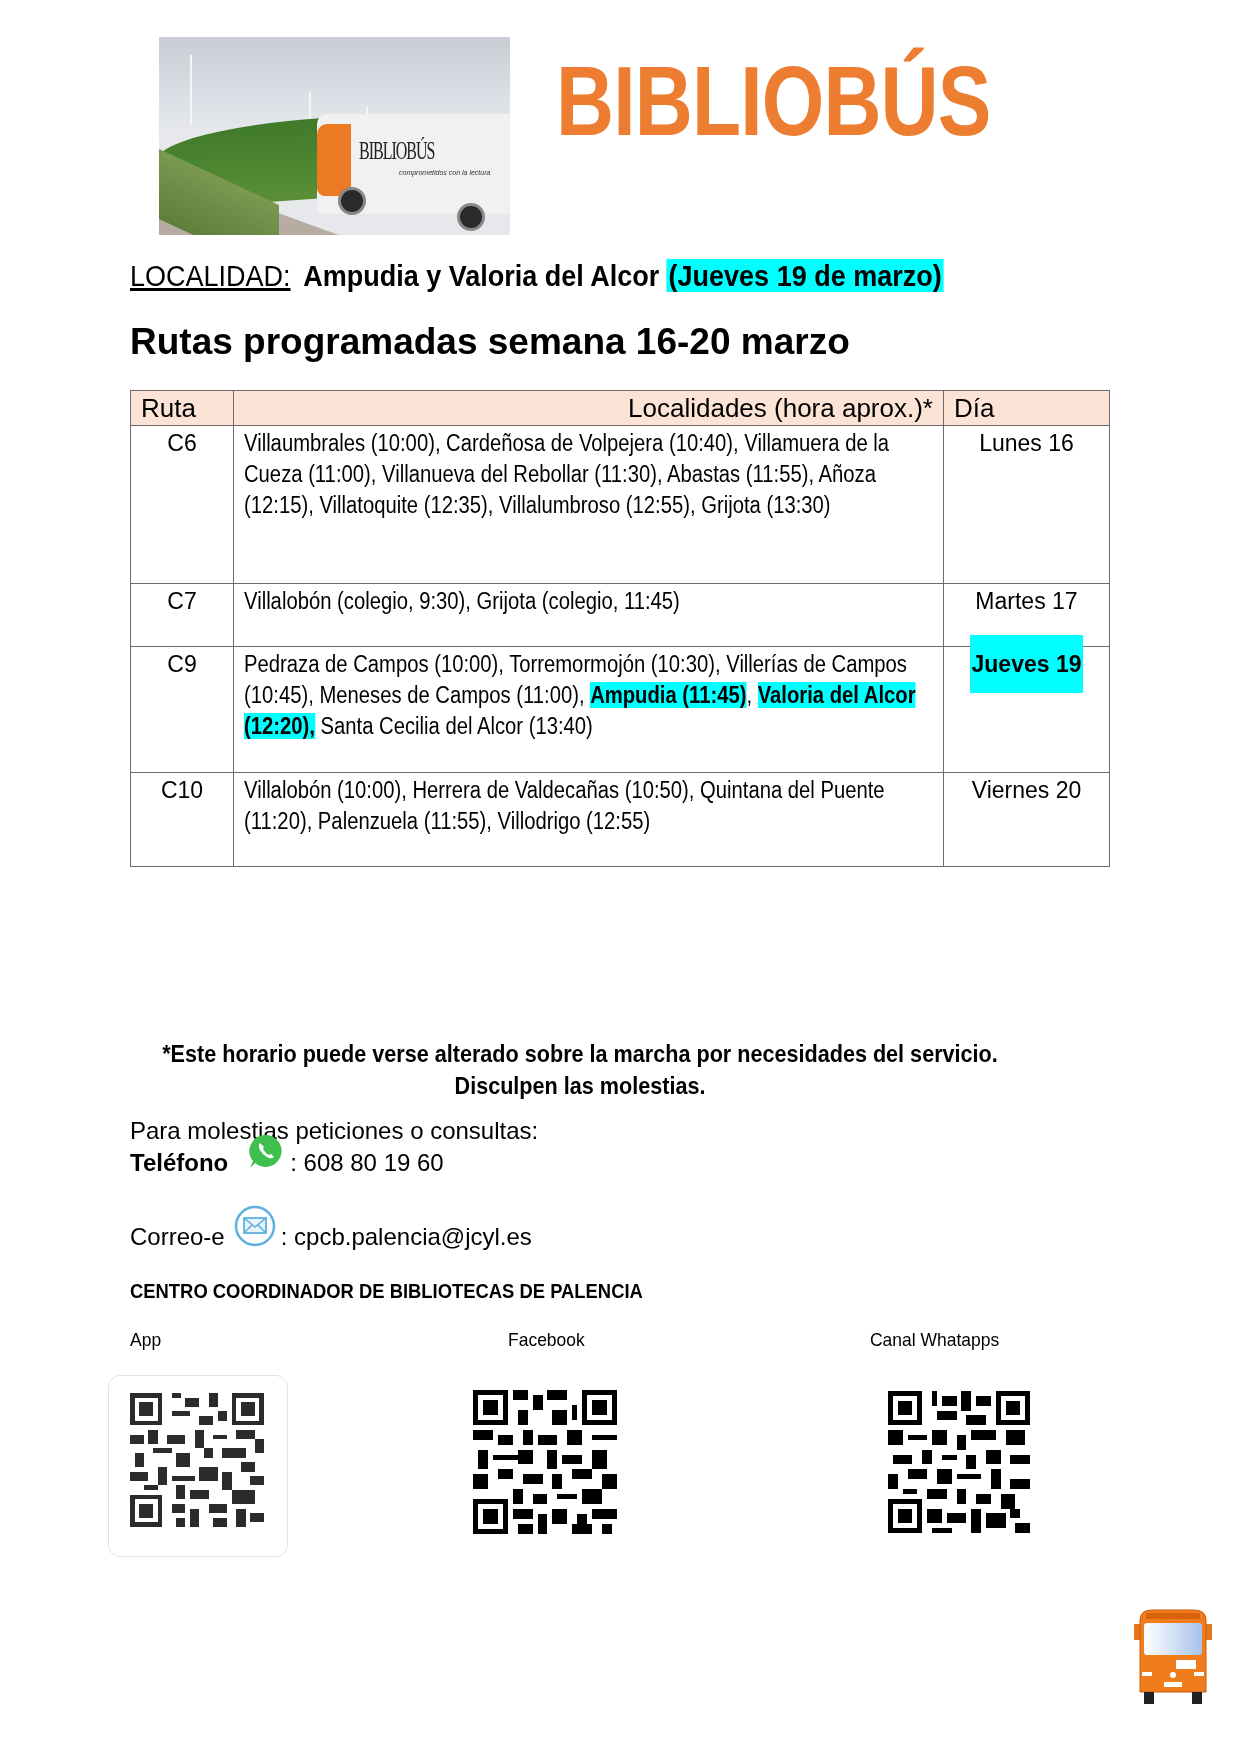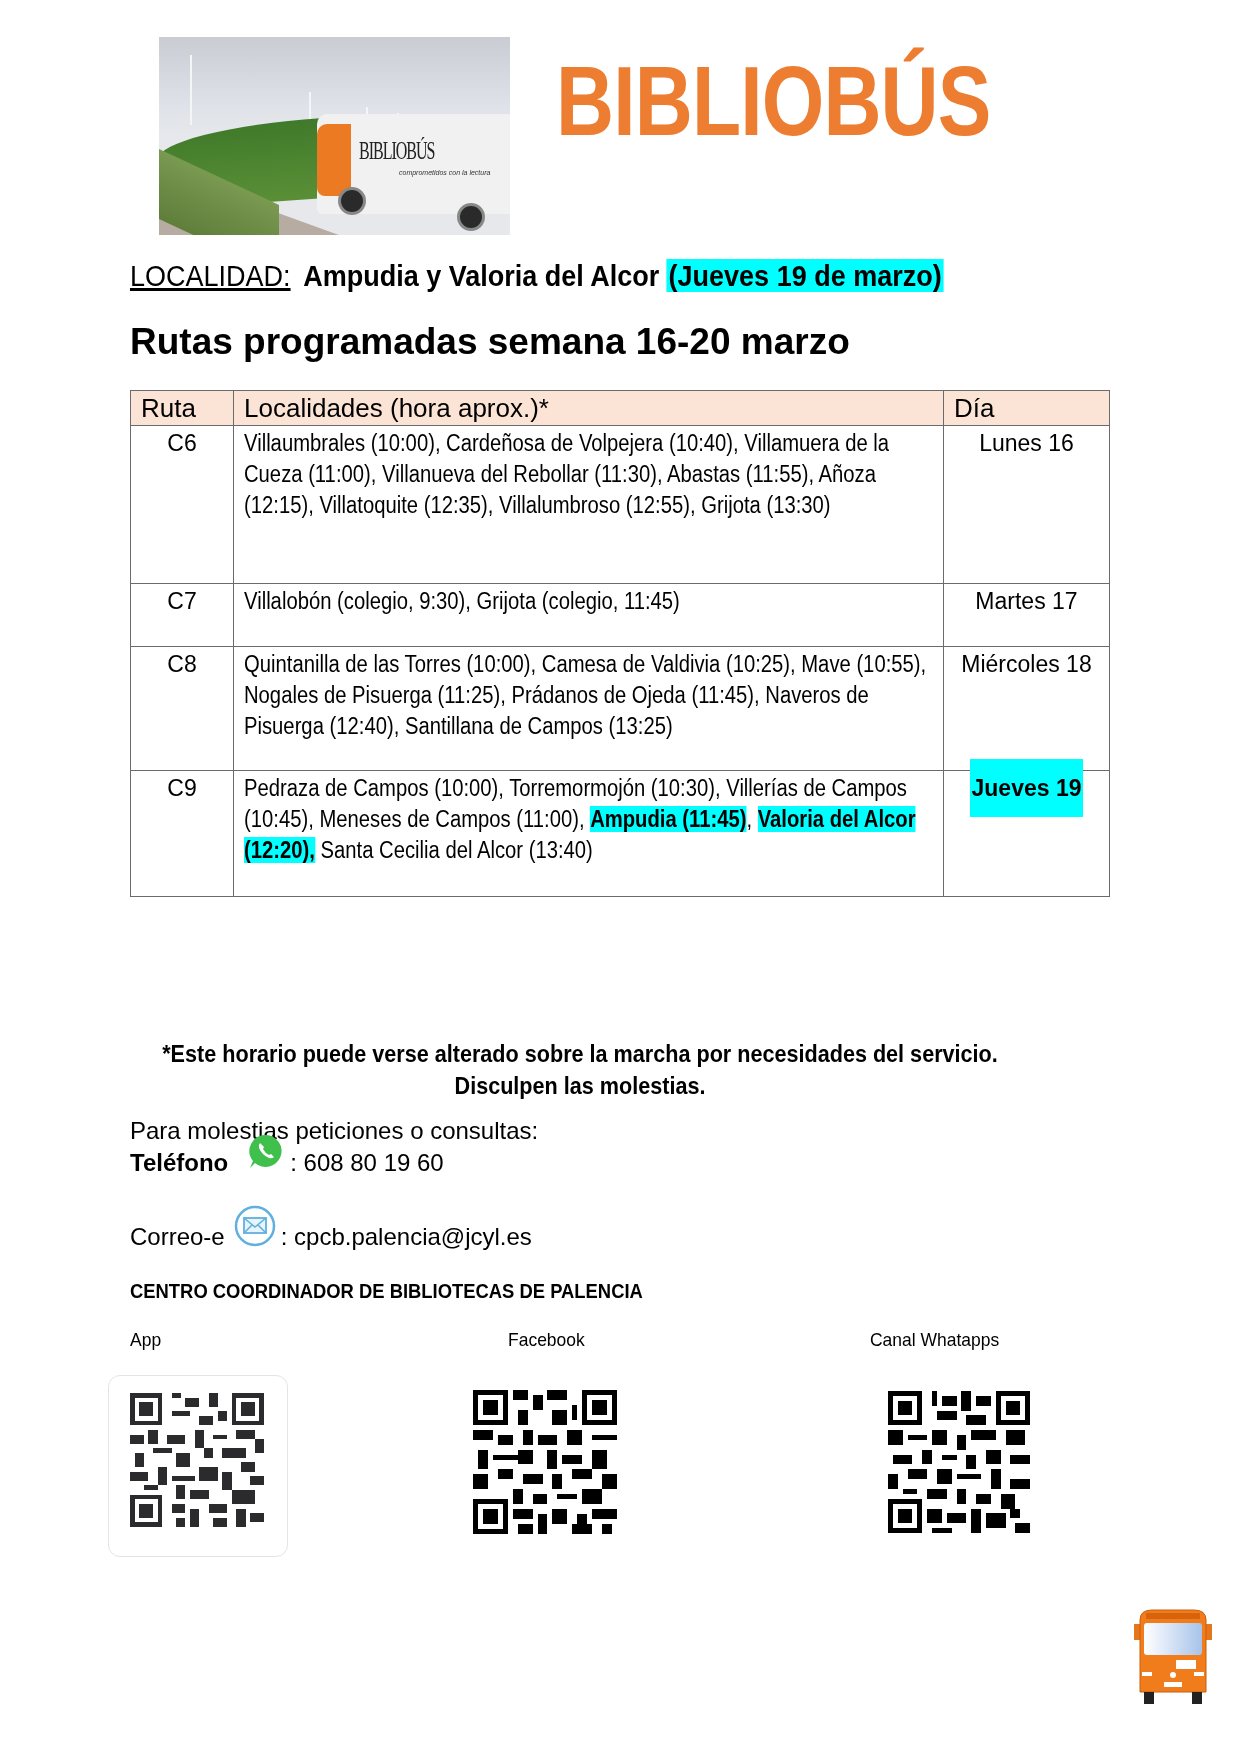--- a/index.html
+++ b/index.html
@@ -23,21 +23,21 @@
   #localidad-line { left:130px; top:256px; font-family:"Liberation Sans", sans-serif; font-size:30px; line-height:40px; white-space:nowrap; transform:scaleX(0.9); transform-origin:left top; }
   #localidad-line .label { text-decoration:underline; }
   #localidad-line .place { font-weight:bold; margin-left:14px; }
   #localidad-line .date { font-weight:bold; background:#00FFFF; padding:0 2px; }
 
   #heading { left:130px; top:320px; font-weight:bold; font-size:37px; line-height:44px; }
 
   
   #routes-table { left:130px; top:390px; width:980px; border-collapse:collapse; font-size:23px; }
   #routes-table th, #routes-table td { border:1.5px solid #6b6b6b; vertical-align:top; padding:0 10px;margin-top:24px; }
-  #routes-table th { background:#FBE4D5; font-weight:normal; font-size:26px; text-align:left; height:34px; line-height:34px; }
+  #routes-table th { background:#FBE4D5; font-weight:normal; font-size:26px; text-align:right; height:34px; line-height:34px; }
   #routes-table td { line-height:31px; padding-top:2px; }
   #routes-table .col-ruta { width:82px; text-align:center; }
   #routes-table .col-dia { width:145px; text-align:center; }
   #routes-table td.col-ruta, #routes-table td.col-loc, #routes-table td.col-dia { font-family:"Liberation Sans Narrow", "Liberation Sans", sans-serif; }
   .loc-text { display:inline-block; transform:scaleX(0.88); transform-origin:left top; width:113%; }
   .hl { background:#00FFFF; font-weight:bold; }
   .dia-hl { background:#00FFFF; font-weight:bold; padding:16px 2px; }
 
   #notice { left:130px; top:1038px; font-weight:bold; font-size:24px; line-height:32px; width:1000px;text-align:center; }
   #contact-intro { left:130px; top:1116px; font-size:24px; line-height:30px; }
@@ -101,29 +101,29 @@
     <tr style="height:158px;">
       <td class="col-ruta">C6</td>
       <td class="col-loc"><span class="loc-text">Villaumbrales (10:00), Cardeñosa de Volpejera (10:40), Villamuera de la Cueza (11:00), Villanueva del Rebollar (11:30), Abastas (11:55), Añoza (12:15), Villatoquite (12:35), Villalumbroso (12:55), Grijota (13:30)</span></td>
       <td class="col-dia">Lunes 16</td>
     </tr>
     <tr style="height:63px;">
       <td class="col-ruta">C7</td>
       <td class="col-loc"><span class="loc-text">Villalobón (colegio, 9:30), Grijota (colegio, 11:45)</span></td>
       <td class="col-dia">Martes 17</td>
     </tr>
-    <tr style="height:124px;">
-      <td class="col-ruta">C8</td>
-      <td class="col-loc"><span class="loc-text">Quintanilla de las Torres (10:00), Camesa de Valdivia (10:25), Mave (10:55), Nogales de Pisuerga (11:25), Prádanos de Ojeda (11:45), Naveros de Pisuerga (12:40), Santillana de Campos (13:25)</span></td>
-      <td class="col-dia">Miércoles 18</td>
-    </tr>
     <tr style="height:126px;">
       <td class="col-ruta">C9</td>
       <td class="col-loc"><span class="loc-text"><span>Pedraza de Campos (10:00), Torremormojón (10:30), Villerías de Campos (10:45), Meneses de Campos (11:00), </span><span class="hl">Ampudia (11:45)</span><span>, </span><span class="hl">Valoria del Alcor (12:20),</span><span> Santa Cecilia del Alcor (13:40)</span></span></td>
       <td class="col-dia"><span class="dia-hl">Jueves 19</span></td>
+    </tr>
+    <tr style="height:94px;">
+      <td class="col-ruta">C10</td>
+      <td class="col-loc"><span class="loc-text">Villalobón (10:00), Herrera de Valdecañas (10:50), Quintana del Puente (11:20), Palenzuela (11:55), Villodrigo (12:55)</span></td>
+      <td class="col-dia">Viernes 20</td>
     </tr>
   </tbody>
 </table>
 
 <div id="notice" class="abs">
   <div style="transform:scaleX(0.9); transform-origin:left top; white-space:nowrap;">*Este horario puede verse alterado sobre la marcha por necesidades del servicio.</div>
   <div style="transform:scaleX(0.9); transform-origin:left top;">Disculpen las molestias.</div>
 </div>
 
 <div id="contact-intro" class="abs">Para molestias peticiones o consultas:</div>

